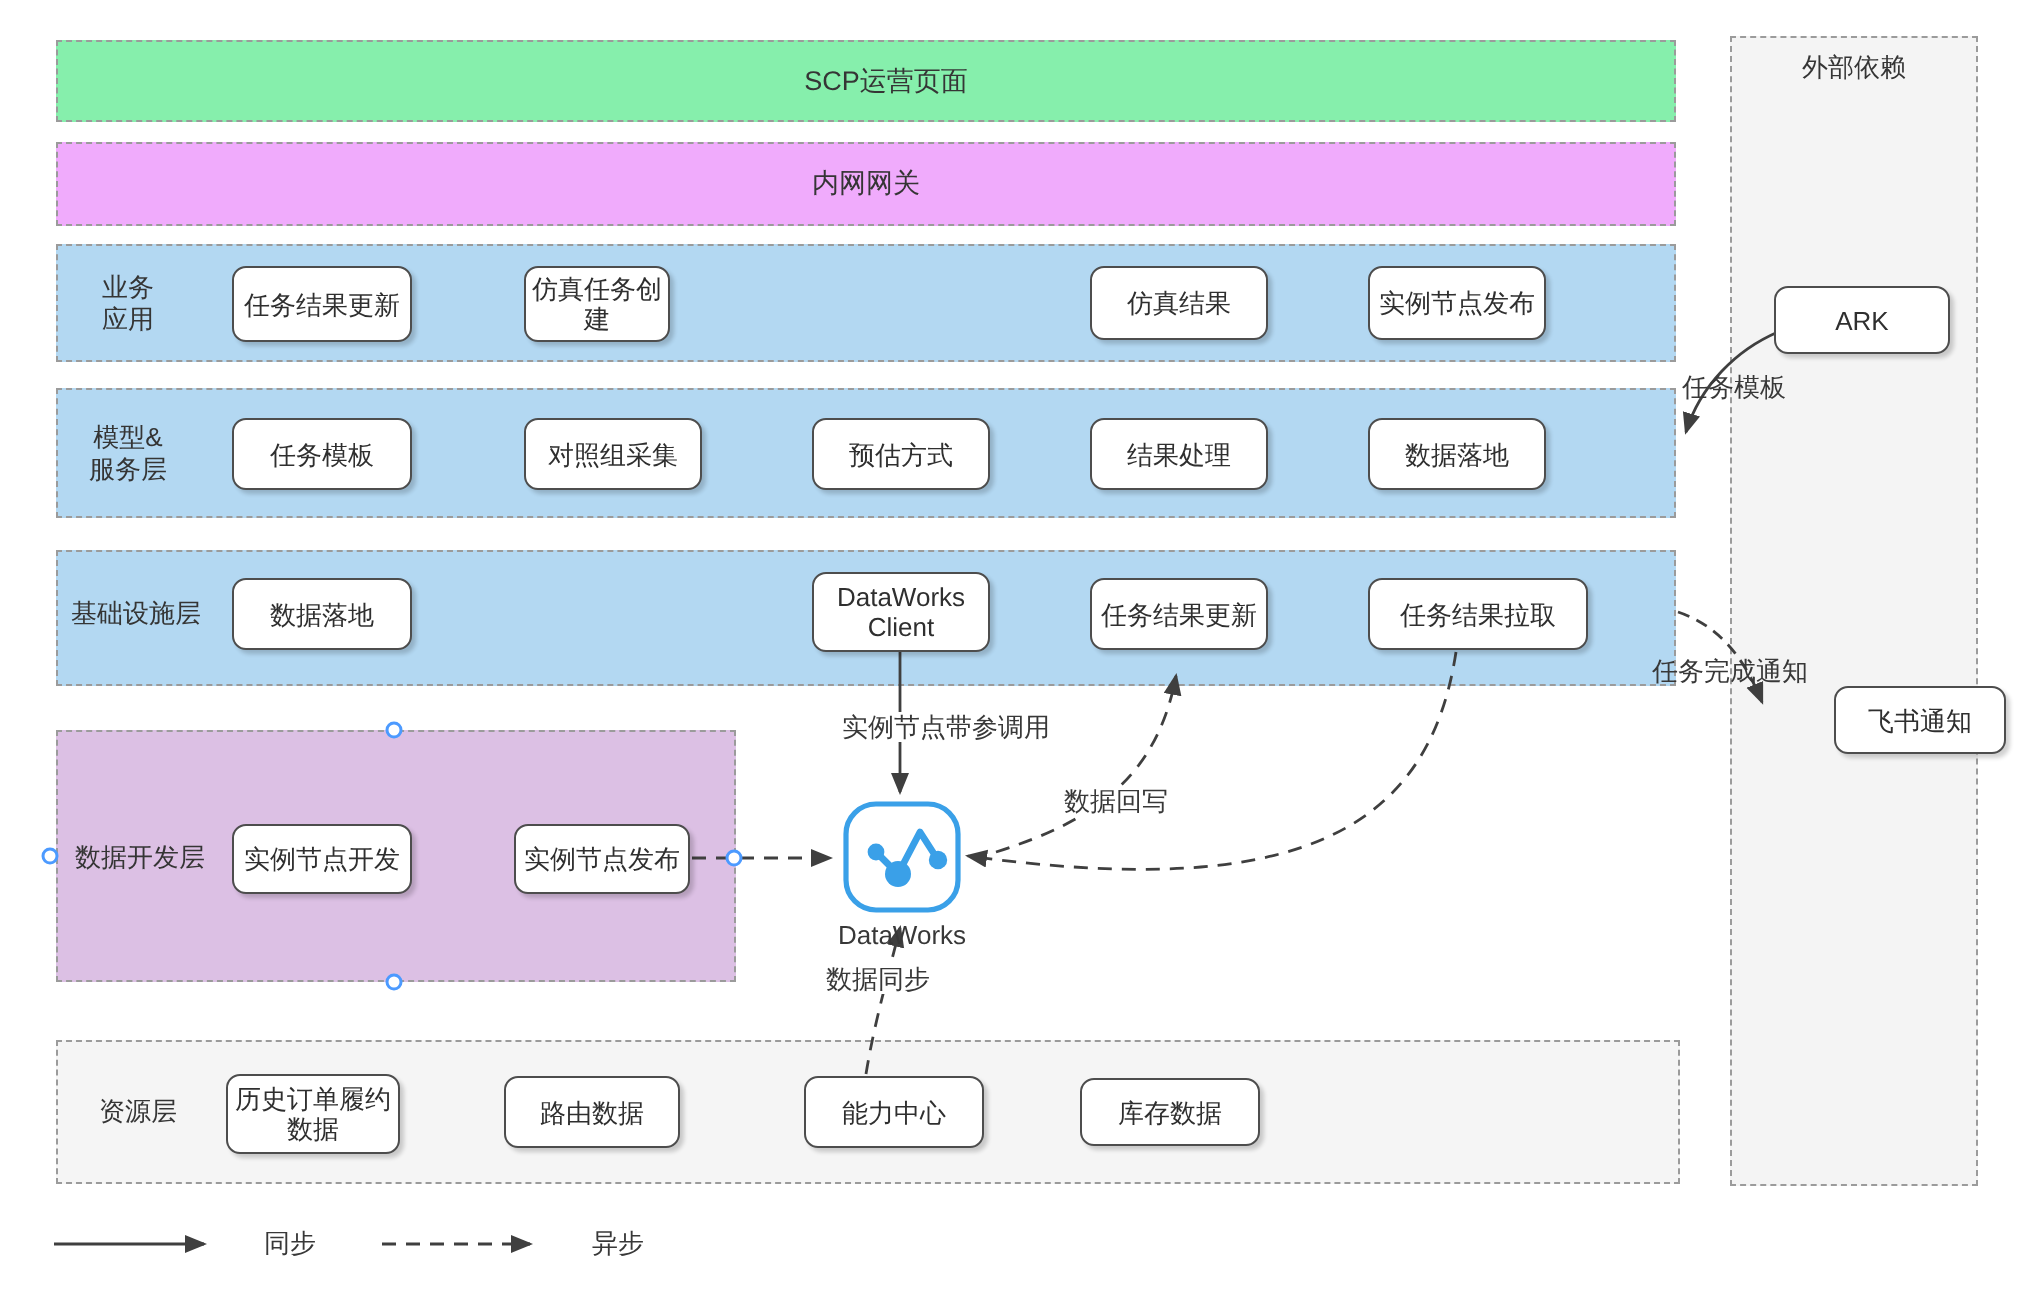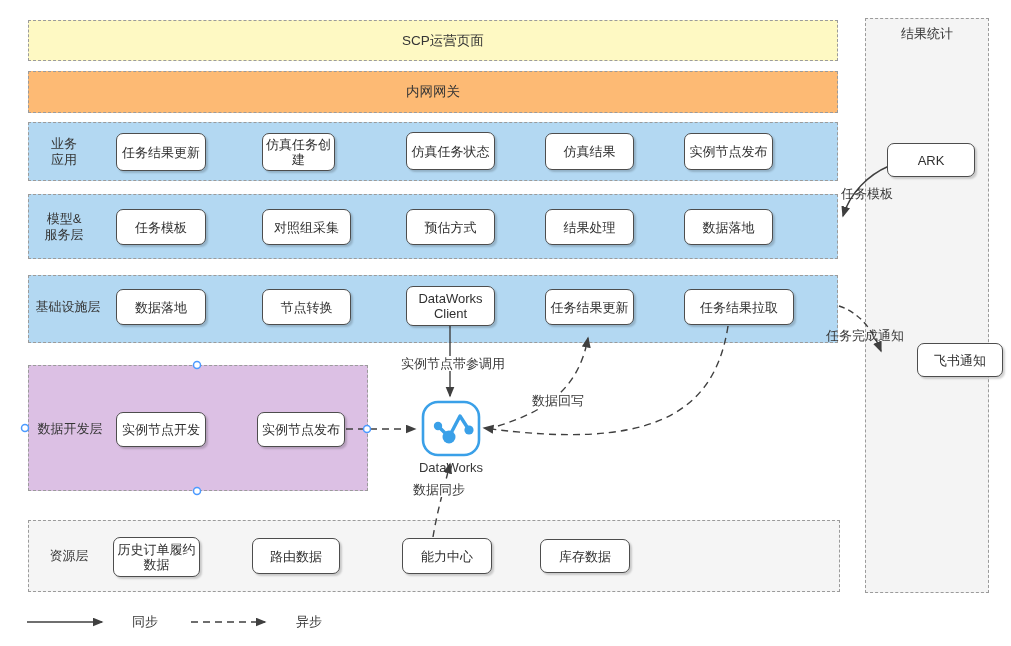--- a/index.html
+++ b/index.html
@@ -6,22 +6,22 @@
   .canvas {
     position:relative; width:1011px; height:646px; background:#ffffff;
     font-family:"Liberation Sans","DejaVu Sans",sans-serif; color:#333;
     overflow:hidden;
   }
   .band {
     position:absolute; box-sizing:border-box;
     border:1px dashed #9b9b9b;
   }
   .band.flexcenter { display:flex; align-items:center; justify-content:center; }
-  .band-green  { background:#fef9c3;padding-left:20px; }
-  .band-yellow { background:#fdba74; }
+  .band-green  { background:#86efac;padding-left:20px; }
+  .band-yellow { background:#f0abfc; }
   .band-blue   { background:#b3d8f2; }
   .band-purple { background:#dcc0e4; }
   .band-gray   { background:#f5f5f5; }
   .panel-gray  { background:#f4f4f4; }
   .banner-text { font-size:13.5px; color:#353535; }
   .band-label {
     position:absolute; z-index:4; font-size:13px; color:#353535;
     white-space:pre-line; text-align:center; line-height:16px;
   }
   .node {
@@ -54,21 +54,21 @@
     <span class="banner-text">内网网关</span>
   </div>
 
   <div class="band band-blue" style="left:28px;top:122px;width:810px;height:59px"></div>
   <div class="band band-blue" style="left:28px;top:194px;width:810px;height:65px"></div>
   <div class="band band-blue" style="left:28px;top:275px;width:810px;height:68px"></div>
   <div class="band band-purple" style="left:28px;top:365px;width:340px;height:126px"></div>
   <div class="band band-gray" style="left:28px;top:520px;width:812px;height:72px"></div>
 
   <div class="band panel-gray" style="left:865px;top:18px;width:124px;height:575px"></div>
-  <div class="band-label" style="left:865px;top:26px;width:124px">结果统计</div>
+  <div class="band-label" style="left:865px;top:26px;width:124px">外部依赖</div>
 
   <div class="band-label" style="left:34px;top:136px;width:60px">业务
 应用</div>
   <div class="band-label" style="left:32px;top:211px;width:64px">模型&amp;
 服务层</div>
   <div class="band-label" style="left:30px;top:299px;width:76px">基础设施层</div>
   <div class="band-label" style="left:34px;top:421px;width:72px">数据开发层</div>
   <div class="band-label" style="left:42px;top:548px;width:54px">资源层</div>
 
   <svg class="overlay" width="1011" height="646" viewBox="0 0 1011 646">
@@ -96,32 +96,30 @@
     <path d="M 191 622 L 265 622" fill="none" stroke="#3f3f3f" stroke-width="1.4" stroke-dasharray="7 5" marker-end="url(#arr)"></path>
 
     <circle cx="197" cy="365" r="3.5" fill="#ffffff" stroke="#4c9aff" stroke-width="1.5"></circle>
     <circle cx="197" cy="491" r="3.5" fill="#ffffff" stroke="#4c9aff" stroke-width="1.5"></circle>
     <circle cx="25" cy="428" r="3.5" fill="#ffffff" stroke="#4c9aff" stroke-width="1.5"></circle>
     <circle cx="367" cy="429" r="3.5" fill="#ffffff" stroke="#4c9aff" stroke-width="1.5"></circle>
   </svg>
 
   <div class="node" style="left:116px;top:133px;width:90px;height:38px">任务结果更新</div>
   <div class="node" style="left:262px;top:133px;width:73px;height:38px">仿真任务创建</div>
-  <div class="node" style="left:406px;top:132px;width:89px;height:38px">仿真任务状态</div>
   <div class="node" style="left:545px;top:133px;width:89px;height:37px">仿真结果</div>
   <div class="node" style="left:684px;top:133px;width:89px;height:37px">实例节点发布</div>
 
   <div class="node" style="left:116px;top:209px;width:90px;height:36px">任务模板</div>
   <div class="node" style="left:262px;top:209px;width:89px;height:36px">对照组采集</div>
   <div class="node" style="left:545px;top:209px;width:89px;height:36px">结果处理</div>
   <div class="node" style="left:406px;top:209px;width:89px;height:36px">预估方式</div>
   <div class="node" style="left:684px;top:209px;width:89px;height:36px">数据落地</div>
 
   <div class="node" style="left:116px;top:289px;width:90px;height:36px">数据落地</div>
-  <div class="node" style="left:262px;top:289px;width:89px;height:36px">节点转换</div>
   <div class="node" style="left:406px;top:286px;width:89px;height:40px">DataWorks
 Client</div>
   <div class="node" style="left:545px;top:289px;width:89px;height:36px">任务结果更新</div>
   <div class="node" style="left:684px;top:289px;width:110px;height:36px">任务结果拉取</div>
 
   <div class="node" style="left:116px;top:412px;width:90px;height:35px">实例节点开发</div>
   <div class="node" style="left:257px;top:412px;width:88px;height:35px">实例节点发布</div>
 
   <div class="node" style="left:113px;top:537px;width:87px;height:40px">历史订单履约
 数据</div>
@@ -136,21 +134,21 @@
     <svg width="60" height="57" viewBox="0 0 60 57">
       <rect x="2" y="2" width="56" height="53" rx="15" fill="#ffffff" stroke="#3aa0e8" stroke-width="2.6"></rect>
       <polyline points="17,26 28,37 39,16 48,30" fill="none" stroke="#3aa0e8" stroke-width="3.4" stroke-linecap="round" stroke-linejoin="round"></polyline>
       <circle cx="17" cy="26" r="4.2" fill="#3aa0e8"></circle>
       <circle cx="28" cy="37" r="6.5" fill="#3aa0e8"></circle>
       <circle cx="48" cy="30" r="4.6" fill="#3aa0e8"></circle>
     </svg>
   </div>
 
   <div class="edge-label nobg" style="left:840px;top:186px">任务模板</div>
-  <div class="edge-label center" style="left:400px;top:356px;width:104px">实例节点带参调用</div>
+  <div class="edge-label center" style="left:420px;top:356px;width:104px">实例节点带参调用</div>
   <div class="edge-label" style="left:531px;top:393px">数据回写</div>
   <div class="edge-label nobg" style="left:825px;top:328px">任务完成通知</div>
   <div class="edge-label" style="left:412px;top:482px">数据同步</div>
   <div class="edge-label center nobg" style="left:414px;top:460px;width:72px">DataWorks</div>
 
   <div class="edge-label nobg" style="left:131px;top:614px">同步</div>
   <div class="edge-label nobg" style="left:295px;top:614px">异步</div>
 
 </div>
 

